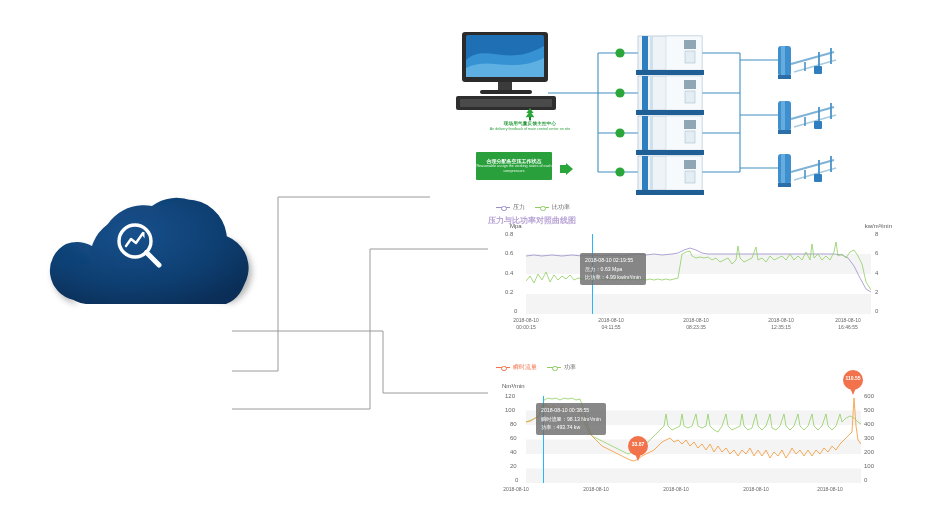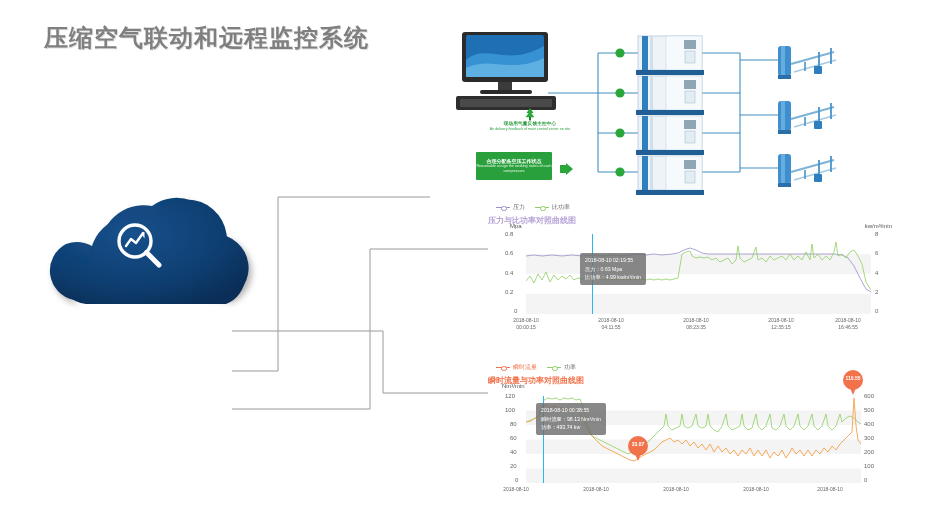--- a/index.html
+++ b/index.html
@@ -80,21 +80,20 @@
     position:absolute;left:0;top:5px;width:20px;text-align:center;
     font-size:5px;color:#fff;font-weight:bold;
   }
   .vline{position:absolute;width:1px;background:#29b6f6;}
 </style>
 </head>
 <body>
 
 <div class="root">
 
-  <div class="page-title">压缩空气联动和远程监控系统</div>
 
   <svg class="connectors">
     <polyline points="232,371 278,371 278,197 430,197" fill="none" stroke="#9a9a9a" stroke-width="1"></polyline>
     <polyline points="232,409 370,409 370,249 500,249" fill="none" stroke="#9a9a9a" stroke-width="1"></polyline>
     <polyline points="232,331 383,331 383,393 500,393" fill="none" stroke="#9a9a9a" stroke-width="1"></polyline>
   </svg>
 
   <div class="cloud-wrap">
     <svg width="260" height="150" viewBox="0 0 260 150">
       <defs>
@@ -359,21 +358,20 @@
       </span>
       <span class="legend-item">
         <span class="legend-mark" style="color:#8fce62;">
           <i style="background:#8fce62;"></i>
             <b></b>
         </span>
         <span>功率</span>
       </span>
     </div>
 
-    <div class="chart-title" style="top:12px;color:#f2724b;">瞬时流量与功率对照曲线图</div>
 
     <div class="axis-unit" style="left:14px;top:20px;">Nm³/min</div>
 
     <div class="tick" style="left:17px;top:30px;">120</div>
     <div class="tick" style="left:17px;top:44px;">100</div>
     <div class="tick" style="left:22px;top:58px;">80</div>
     <div class="tick" style="left:22px;top:72px;">60</div>
     <div class="tick" style="left:22px;top:86px;">40</div>
     <div class="tick" style="left:22px;top:100px;">20</div>
     <div class="tick" style="left:27px;top:114px;">0</div>

